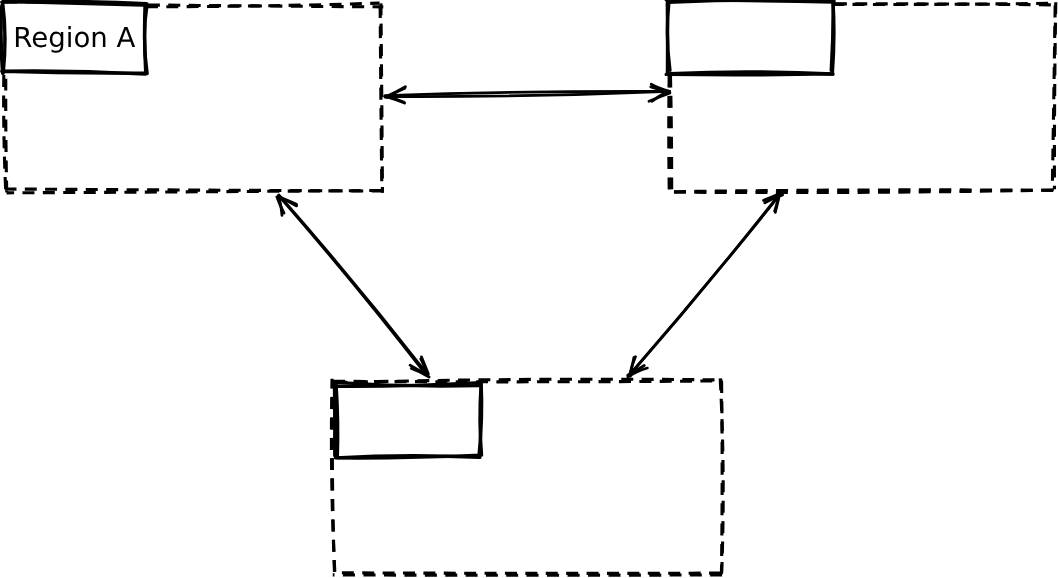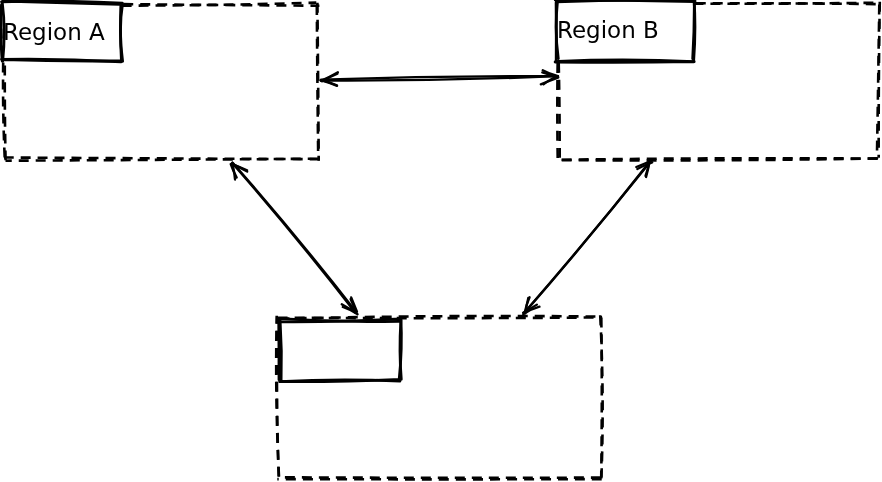--- a/index.html
+++ b/index.html
@@ -6,21 +6,21 @@
   .stage{
     position:relative;
     width:882px;height:482px;
     background:#ffffff;
     overflow:hidden;
     font-family:"DejaVu Sans", sans-serif;
   }
   .stage svg{position:absolute;left:0;top:0;}
   .region-label{
     position:absolute;
-    display:flex;align-items:center;justify-content:flex-start;
+    display:flex;align-items:center;justify-content:center;
     font-size:23px;line-height:1;color:#000000;
     white-space:nowrap;
     background:transparent;
   }
 </style>
 </head>
 <body>
 
 <div class="stage">
 
@@ -68,17 +68,14 @@
       <path d="M555.2 -0.1 Q624.2 0.1 695.0 1.7 M694.0 -1.0 Q696.1 28.7 693.6 61.8 M693.2 61.6 Q628.3 62.8 555.1 62.0 M558.3 58.6 Q554.4 30.6 557.5 1.0" fill="none" stroke="#000000" stroke-width="2.8" stroke-linecap="round" stroke-linejoin="round"></path>
       <path d="M556.2 1.9 Q623.1 -1.0 694.9 0.7 M694.3 0.7 Q694.5 29.0 692.7 58.7 M694.2 61.7 Q627.3 58.2 558.3 61.3 M556.2 61.3 Q556.4 30.2 556.1 2.4" fill="none" stroke="#000000" stroke-width="2.8" stroke-linecap="round" stroke-linejoin="round"></path>
       <path d="M280 320 H401 V381 H280 Z" fill="#ffffff"></path>
       <path d="M279.1 321.8 Q338.3 322.3 400.3 318.8 M400.9 318.1 Q402.4 348.4 399.2 379.3 M399.9 381.1 Q339.7 378.3 279.6 381.6 M281.1 381.4 Q282.1 351.3 280.1 320.5" fill="none" stroke="#000000" stroke-width="2.8" stroke-linecap="round" stroke-linejoin="round"></path>
       <path d="M279.7 318.7 Q338.2 322.7 399.2 321.3 M400.9 320.0 Q398.9 352.0 401.3 379.3 M400.1 379.3 Q342.6 382.0 281.6 381.6 M279.0 379.7 Q279.1 348.9 278.7 318.7" fill="none" stroke="#000000" stroke-width="2.8" stroke-linecap="round" stroke-linejoin="round"></path>
     </svg>
 
   <div class="region-label" style="left: 3px; top: 3px; width: 118px; height: 58px;">
     <span>Region A</span>
   </div>
-  <div class="region-label" style="left: 557px; top: 1px; width: 137px; height: 59px;">
-    <span>Region B</span>
-  </div>
 
 </div>
 
 </body></html>

